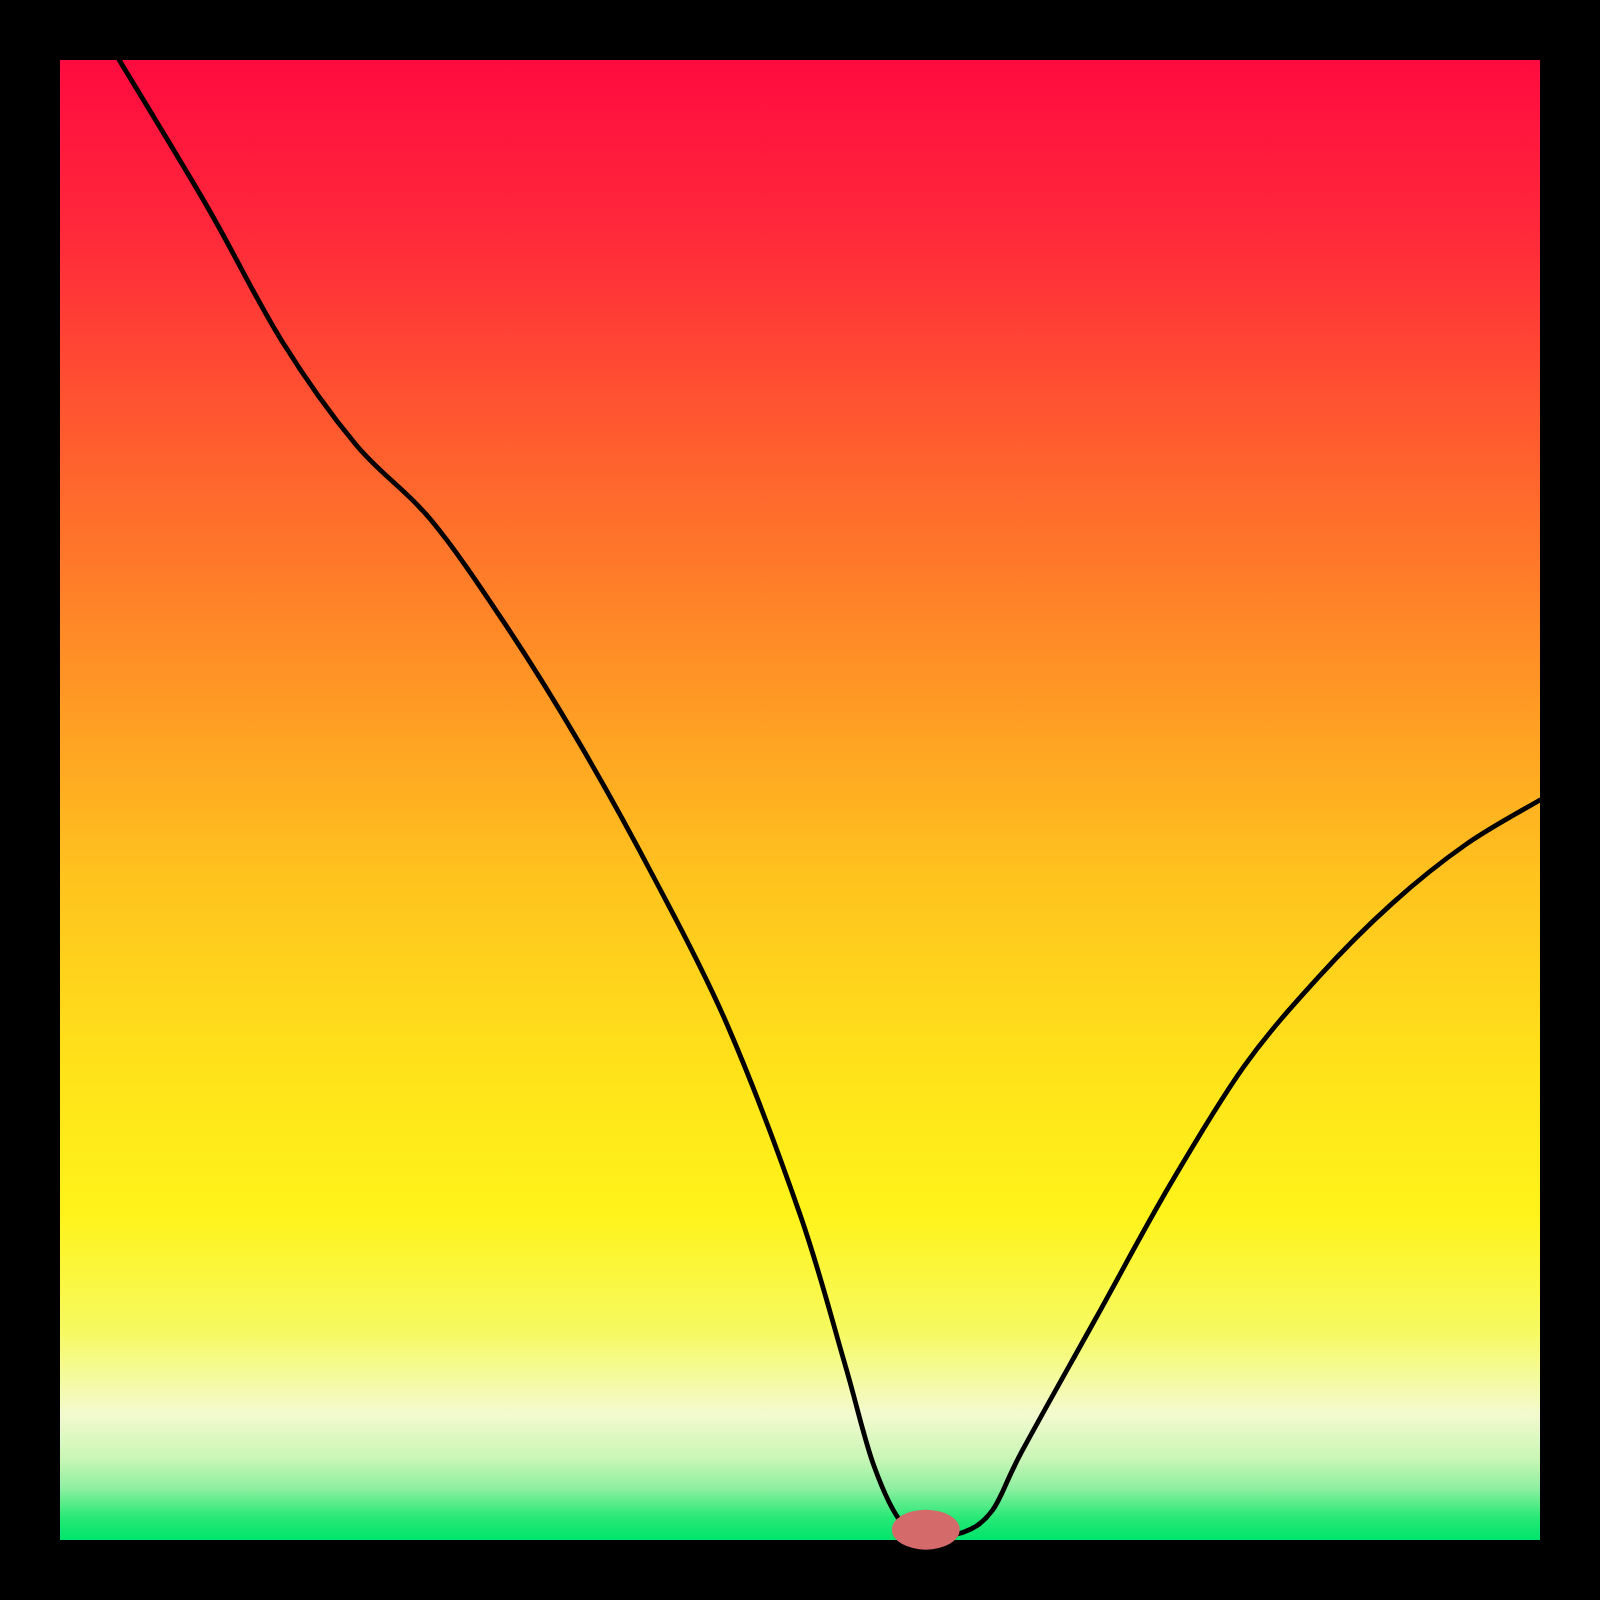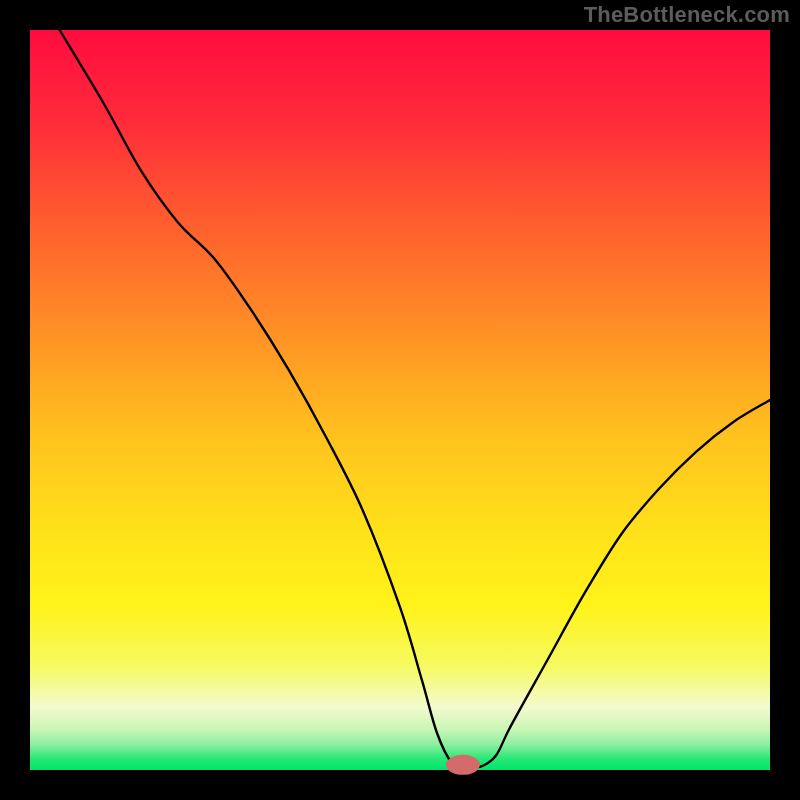--- a/index.html
+++ b/index.html
@@ -39,21 +39,20 @@
   .plot-bg {
     position: absolute;
     z-index: 1;
   }
 </style>
 </head>
 <body>
 
 <div class="frame">
 
-  <div class="watermark">TheBottleneck.com</div>
 
   <svg class="plot-bg" width="740" height="740" viewBox="0 0 740 740" preserveAspectRatio="none" style="left: 30px; top: 30px;">
     <defs>
       <linearGradient id="heat" x1="0" y1="0" x2="0" y2="1">
           <stop offset="0%" stop-color="#ff0b3f"></stop>
           <stop offset="12%" stop-color="#ff2a3a"></stop>
           <stop offset="25%" stop-color="#ff5a2f"></stop>
           <stop offset="40%" stop-color="#ff8e26"></stop>
           <stop offset="55.00000000000001%" stop-color="#ffc21e"></stop>
           <stop offset="68%" stop-color="#ffe21a"></stop>

